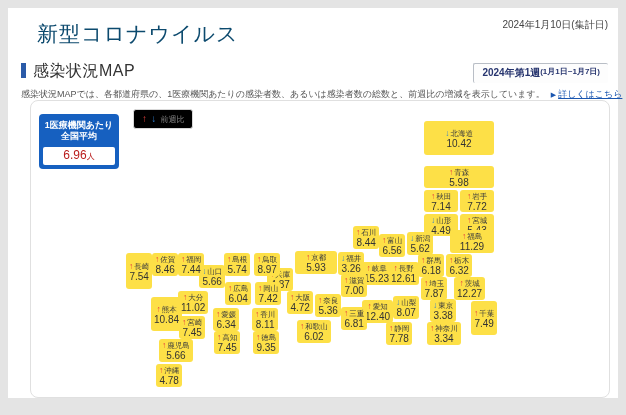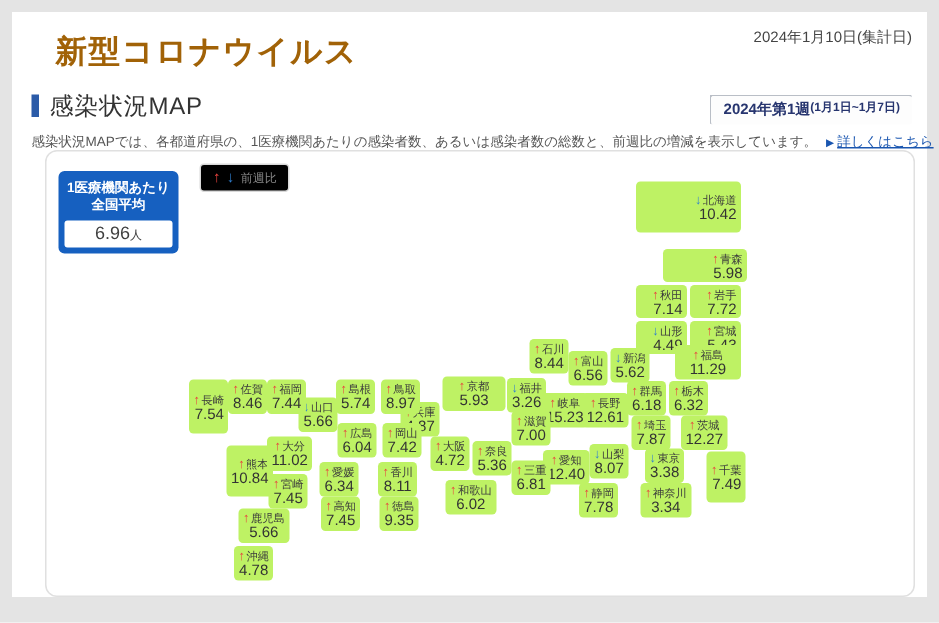--- a/index.html
+++ b/index.html
@@ -4,22 +4,22 @@
 <style>
   html,body{margin:0;padding:0;}
   body{
     width:626px;height:415px;position:relative;overflow:hidden;
     background:#e4e4e4;
     font-family:"Liberation Sans","DejaVu Sans",sans-serif;
   }
   .card{position:absolute;left:8px;top:8px;width:610px;height:390px;background:#ffffff;}
 
   
-  .page-title{position:absolute;left:29px;top:12px;margin:0;font-size:21px;font-weight:700;
-    color:#a16207;letter-spacing:1px;}
+  .page-title{position:absolute;left:29px;top:12px;margin:0;font-size:21px;font-weight:400;
+    color:#0c4a6e;letter-spacing:1px;}
   .header-right{position:absolute;right:10px;top:10px;text-align:right;}
   .tally-date{font-size:10px;color:#444;}
   .source-note{font-size:8px;color:#6d6d6d;margin-top:4px;}
 
   
   .section-row{position:absolute;left:13px;top:53px;right:10px;height:20px;}
   .accent-bar{display:inline-block;width:5px;height:15px;background:#2b5ba8;
     vertical-align:-2px;margin-right:7px;}
   .section-title{font-size:16px;color:#333;letter-spacing:0.5px;}
   .week-badge{position:absolute;right:0;top:2px;background:#fdfdfd;
@@ -32,31 +32,31 @@
   .link-arrow{color:#1a56b0;font-size:7px;margin:0 2px 0 6px;}
   .more-link{color:#1a56b0;text-decoration:underline;cursor:pointer;font-size:9px;}
 
   
   .map-panel{position:absolute;left:22px;top:92px;width:578px;height:296px;
     background:#ffffff;border:1px solid #e0e0e0;border-radius:8px;}
 
   .avg-box{position:absolute;left:8px;top:13px;width:80px;background:#1660c0;border-radius:4px;
     padding:6px 4px 4px 4px;color:#fff;text-align:center;font-size:9px;font-weight:bold;
     line-height:11px;box-sizing:border-box;}
-  .avg-value-box{margin-top:5px;background:#fff;border-radius:2px;color:#404040;
+  .avg-value-box{margin-top:5px;background:#fff;border-radius:2px;color:#b91c1c;
     font-size:12px;font-weight:normal;padding:3px 0;}
   .avg-value-box .unit{font-size:8px;}
 
   .wow-box{position:absolute;left:102px;top:8px;border:1px solid #d9d9d9;border-radius:3px;
     background:#000000;padding:3px 8px;font-size:8px;color:#888;white-space:nowrap;}
   .wow-box .arr{font-size:10px;margin-right:2px;}
 
   .tiles-layer{position:absolute;left:0;top:0;right:0;bottom:0;}
-  .tile{position:absolute;background:#bef264;border-radius:3px;padding:2px 3px 1px 3px;
-    text-align:center;box-sizing:border-box;align-items:flex-end;}
+  .tile{position:absolute;background:#fde047;border-radius:3px;padding:2px 3px 1px 3px;
+    text-align:center;box-sizing:border-box;}
   .tile.vcenter{display:flex;flex-direction:column;justify-content:center;}
   .tile .lbl{font-size:7.5px;color:#3c3c3c;line-height:8px;white-space:nowrap;}
   .tile .val{font-size:10px;color:#333;line-height:11px;white-space:nowrap;}
   .arr{font-weight:bold;}
   .tile .arr{font-size:8.5px;margin-right:1px;}
   .up{color:#e8433e;}
   .down{color:#2f7fd0;}
 </style>
 </head>
 <body>
@@ -90,21 +90,21 @@
       <span class="arr up">↑</span>
       <span class="arr down">↓</span>
       <span>前週比</span>
     </div>
 
     <div class="tiles-layer" id="tiles">
         <div class="tile vcenter" style="left: 393px; top: 20px; width: 70px; height: 34px;">
           <div class="lbl"><span class="arr down">↓</span>北海道</div>
           <div class="val">10.42</div>
         </div>
-        <div class="tile vcenter" style="left: 393px; top: 65px; width: 56px; height: 22px; margin-left: 18px;">
+        <div class="tile vcenter" style="left: 393px; top: 65px; width: 70px; height: 22px;">
           <div class="lbl"><span class="arr up">↑</span>青森</div>
           <div class="val">5.98</div>
         </div>
         <div class="tile vcenter" style="left: 393px; top: 89px; width: 34px; height: 22px;">
           <div class="lbl"><span class="arr up">↑</span>秋田</div>
           <div class="val">7.14</div>
         </div>
         <div class="tile vcenter" style="left: 429px; top: 89px; width: 34px; height: 22px;">
           <div class="lbl"><span class="arr up">↑</span>岩手</div>
           <div class="val">7.72</div>

